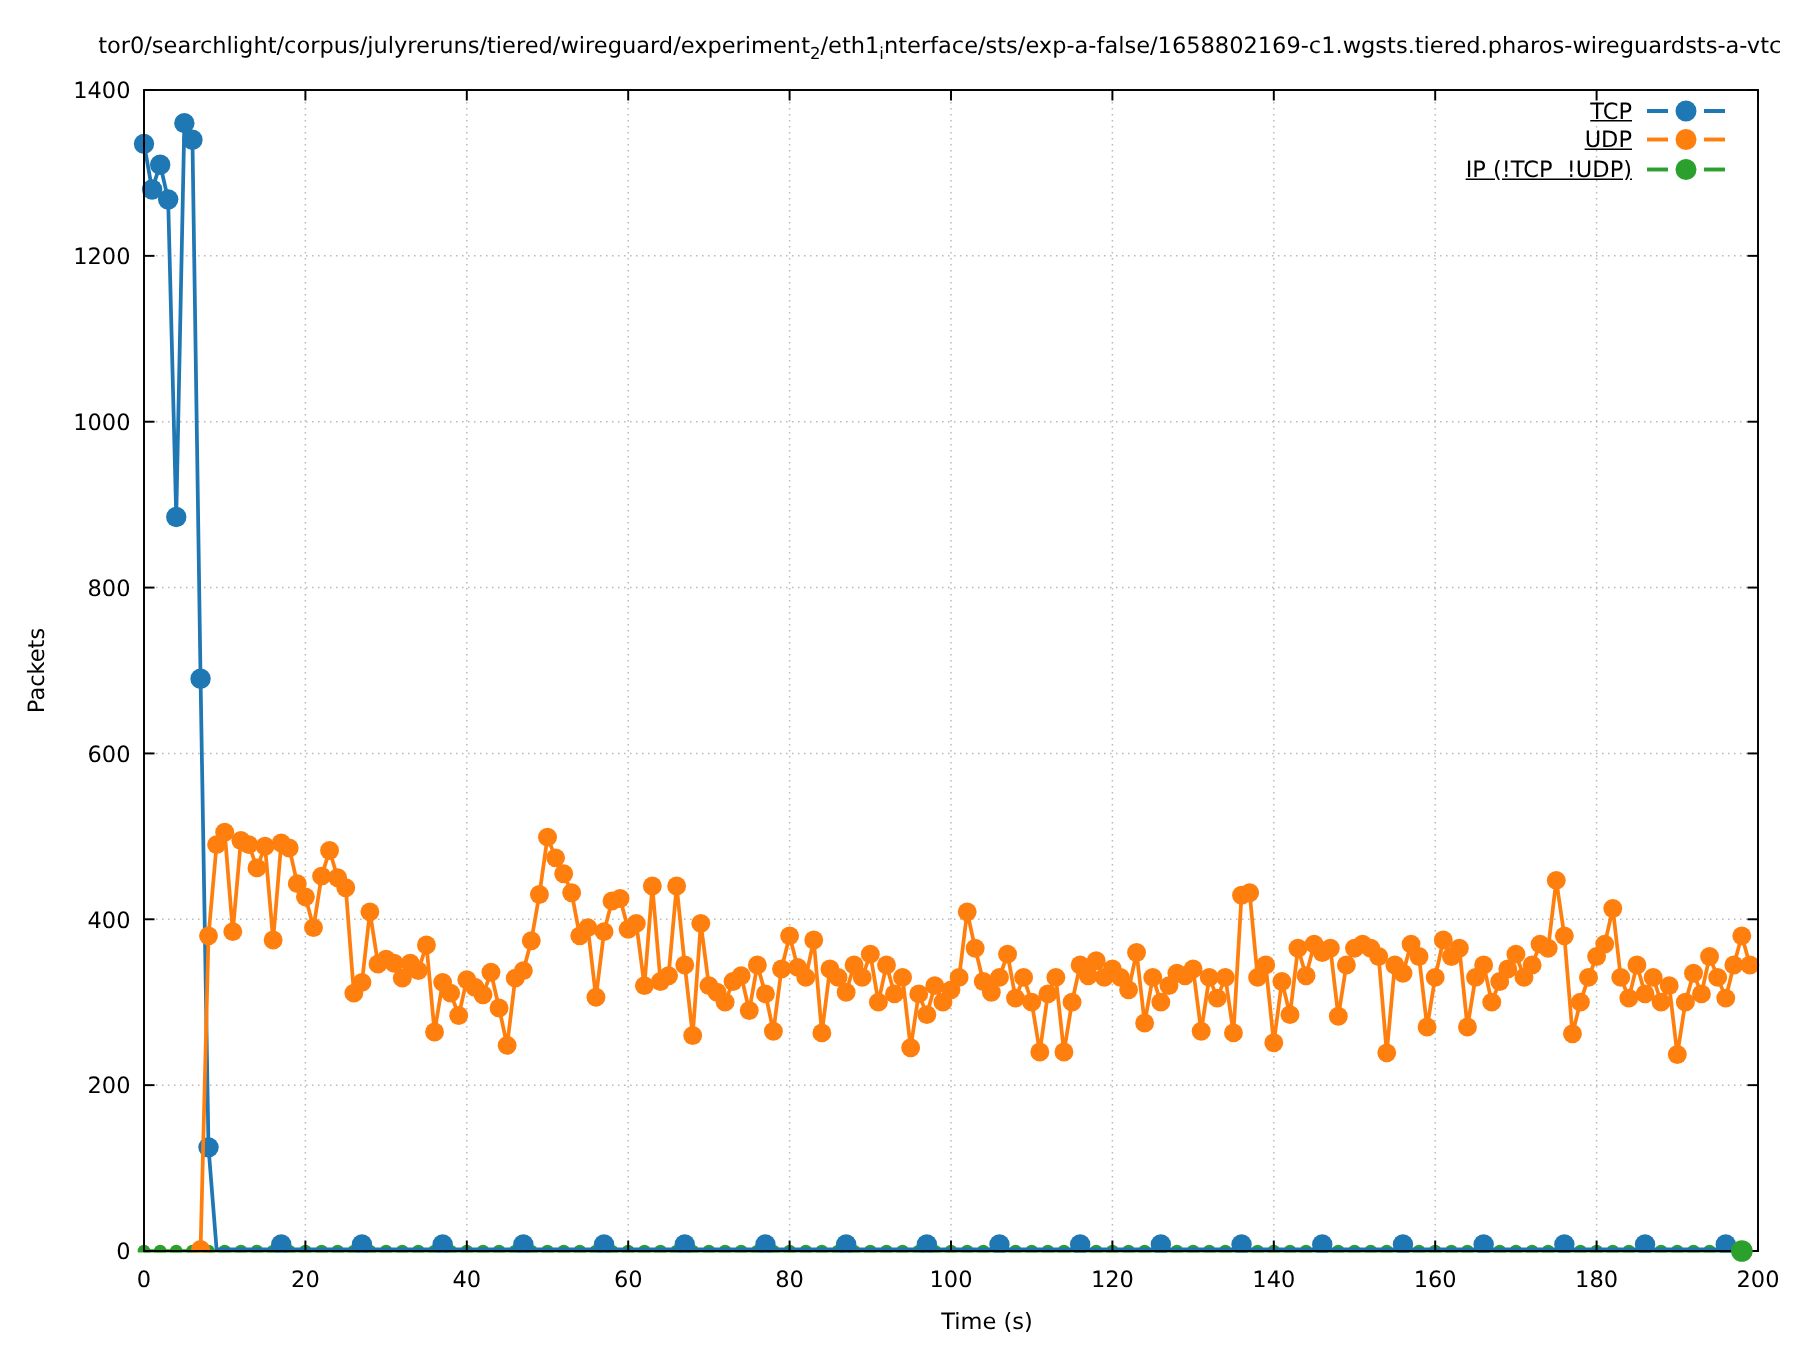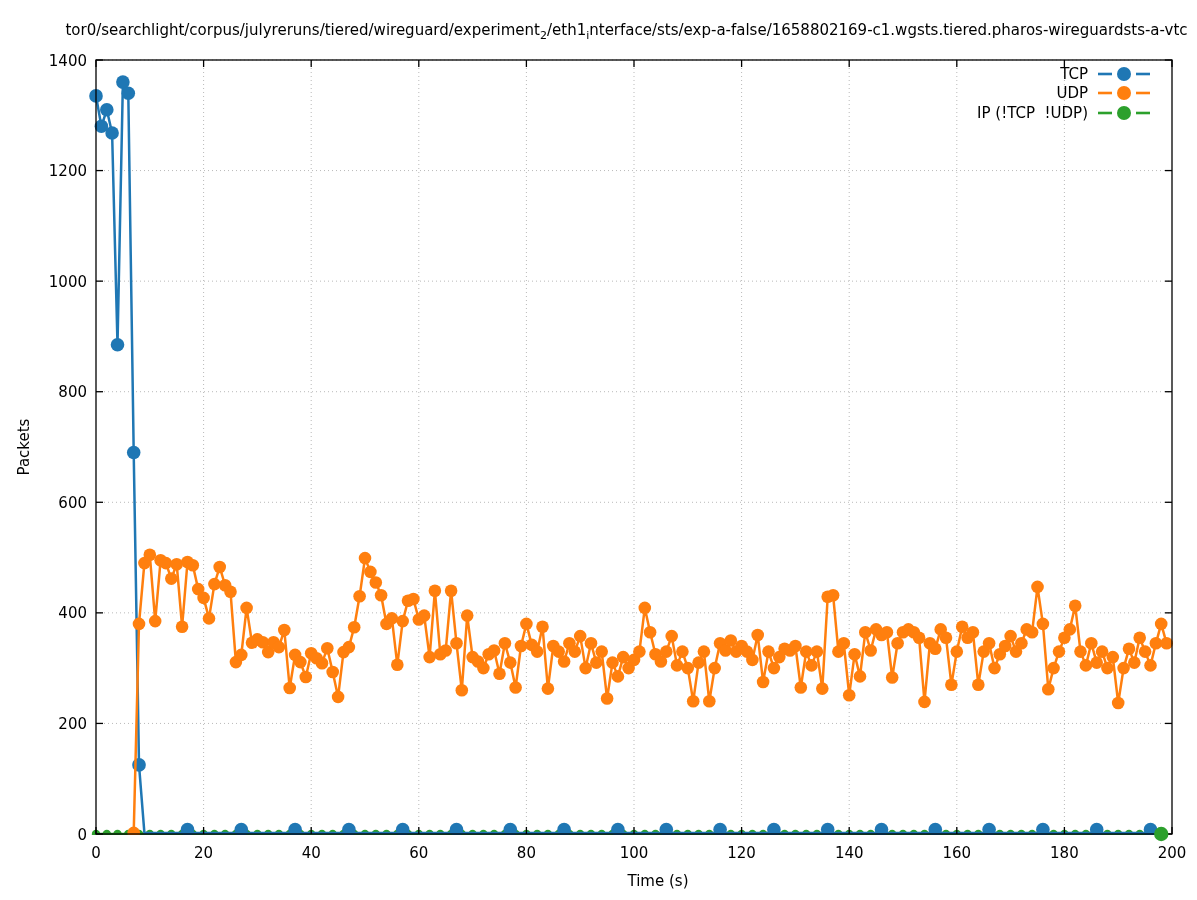--- a/index.html
+++ b/index.html
@@ -6,21 +6,21 @@
   body{width:1197px;height:900px;position:relative;overflow:hidden;background:#ffffff;
        font-family:"DejaVu Sans","Liberation Sans",sans-serif;color:#000;}
   #title{position:absolute;top:21px;left:0;width:1197px;text-align:center;white-space:nowrap;
          font-size:15px;overflow:visible;padding-left:28px;}
   #title .sub{font-size:11px;vertical-align:-4px;}
   #ylabel{position:absolute;left:-36px;top:438px;width:120px;text-align:center;font-size:15px;
           transform:rotate(-90deg);transform-origin:center center;}
   #xlabel{position:absolute;left:658px;top:872px;transform:translateX(-50%);font-size:15px;}
   #chart-svg{position:absolute;left:0;top:0;}
   #legend{position:absolute;top:64px;right:47px;display:flex;flex-direction:column;}
-  .legend-row{display:flex;align-items:center;justify-content:flex-end;height:19.5px;}
+  .legend-row{display:flex;align-items:center;justify-content:flex-end;height:19.5px;text-decoration:underline;}
   .legend-label{font-size:15px;white-space:pre;margin-right:10px;}
   .legend-sample{display:block;}
 </style>
 </head>
 <body>
 
 <div id="title"><span>tor0/searchlight/corpus/julyreruns/tiered/wireguard/experiment</span><span class="sub">2</span><span>/eth1</span><span class="sub">i</span><span>nterface/sts/exp-a-false/1658802169-c1.wgsts.tiered.pharos-wireguardsts-a-vtc</span></div>
 <div id="ylabel">Packets</div>
 <div id="xlabel">Time (s)</div>
 <svg id="chart-svg" width="1197" height="900" viewBox="0 0 1197 900">

